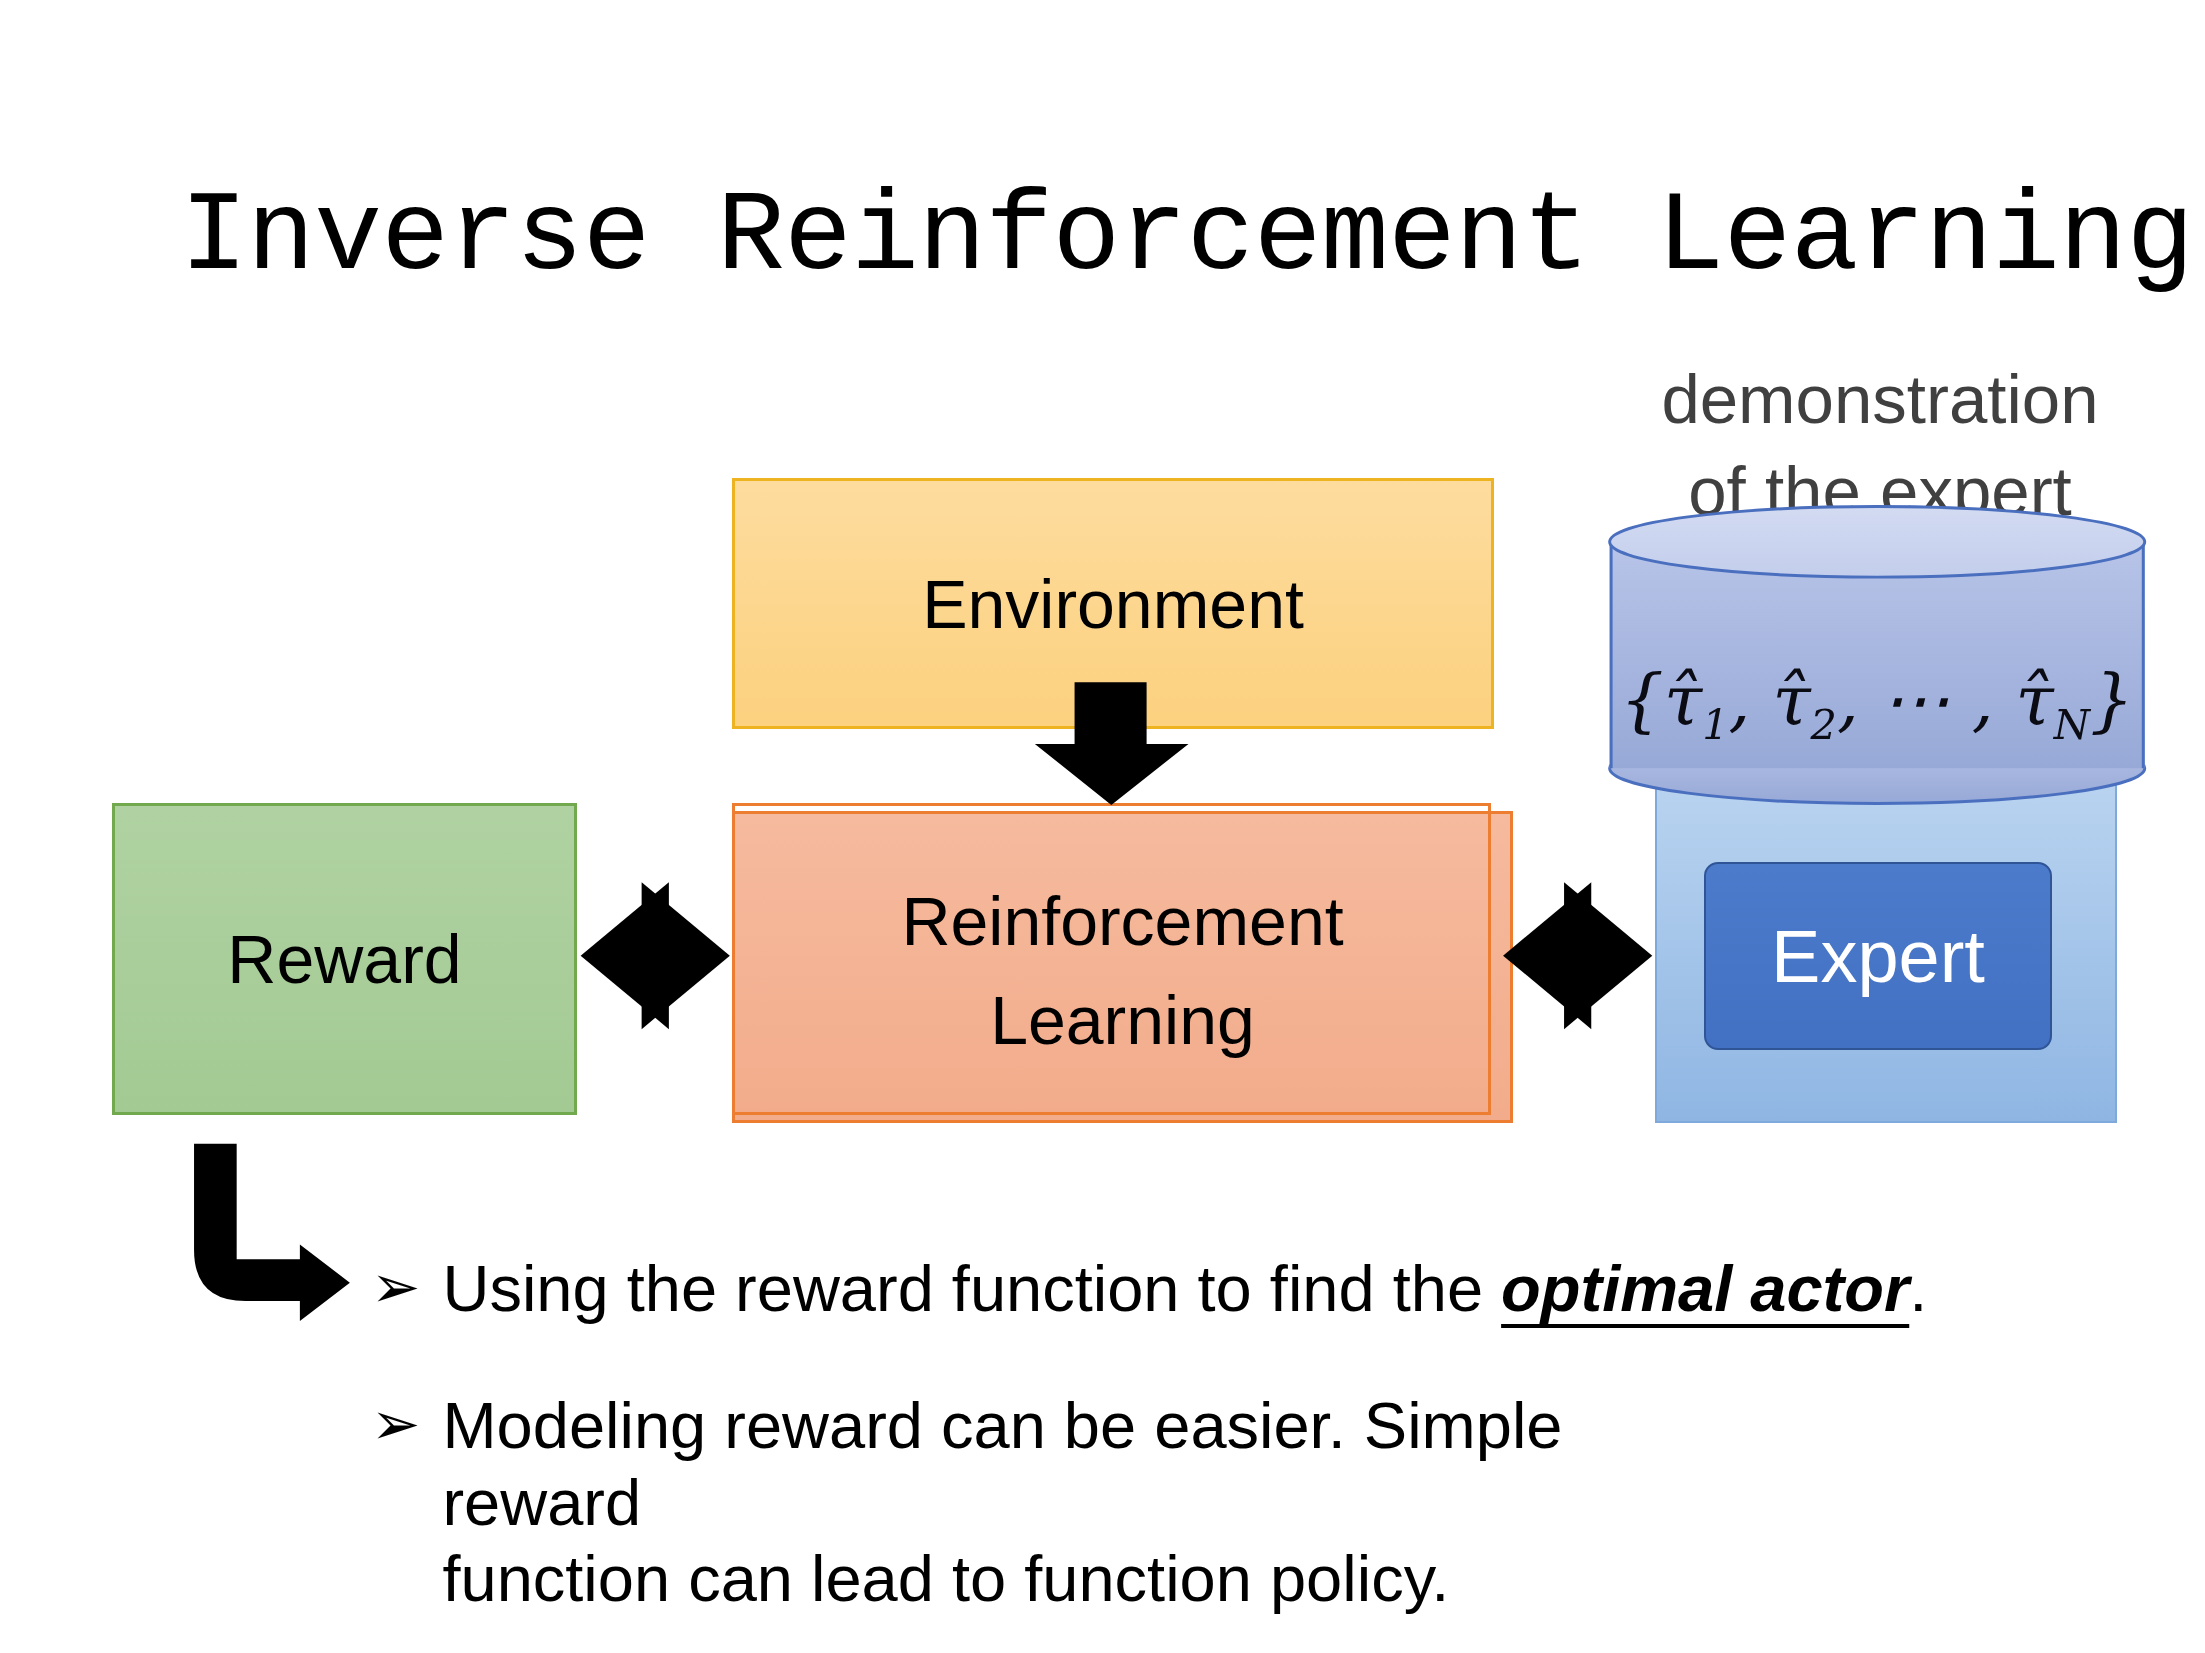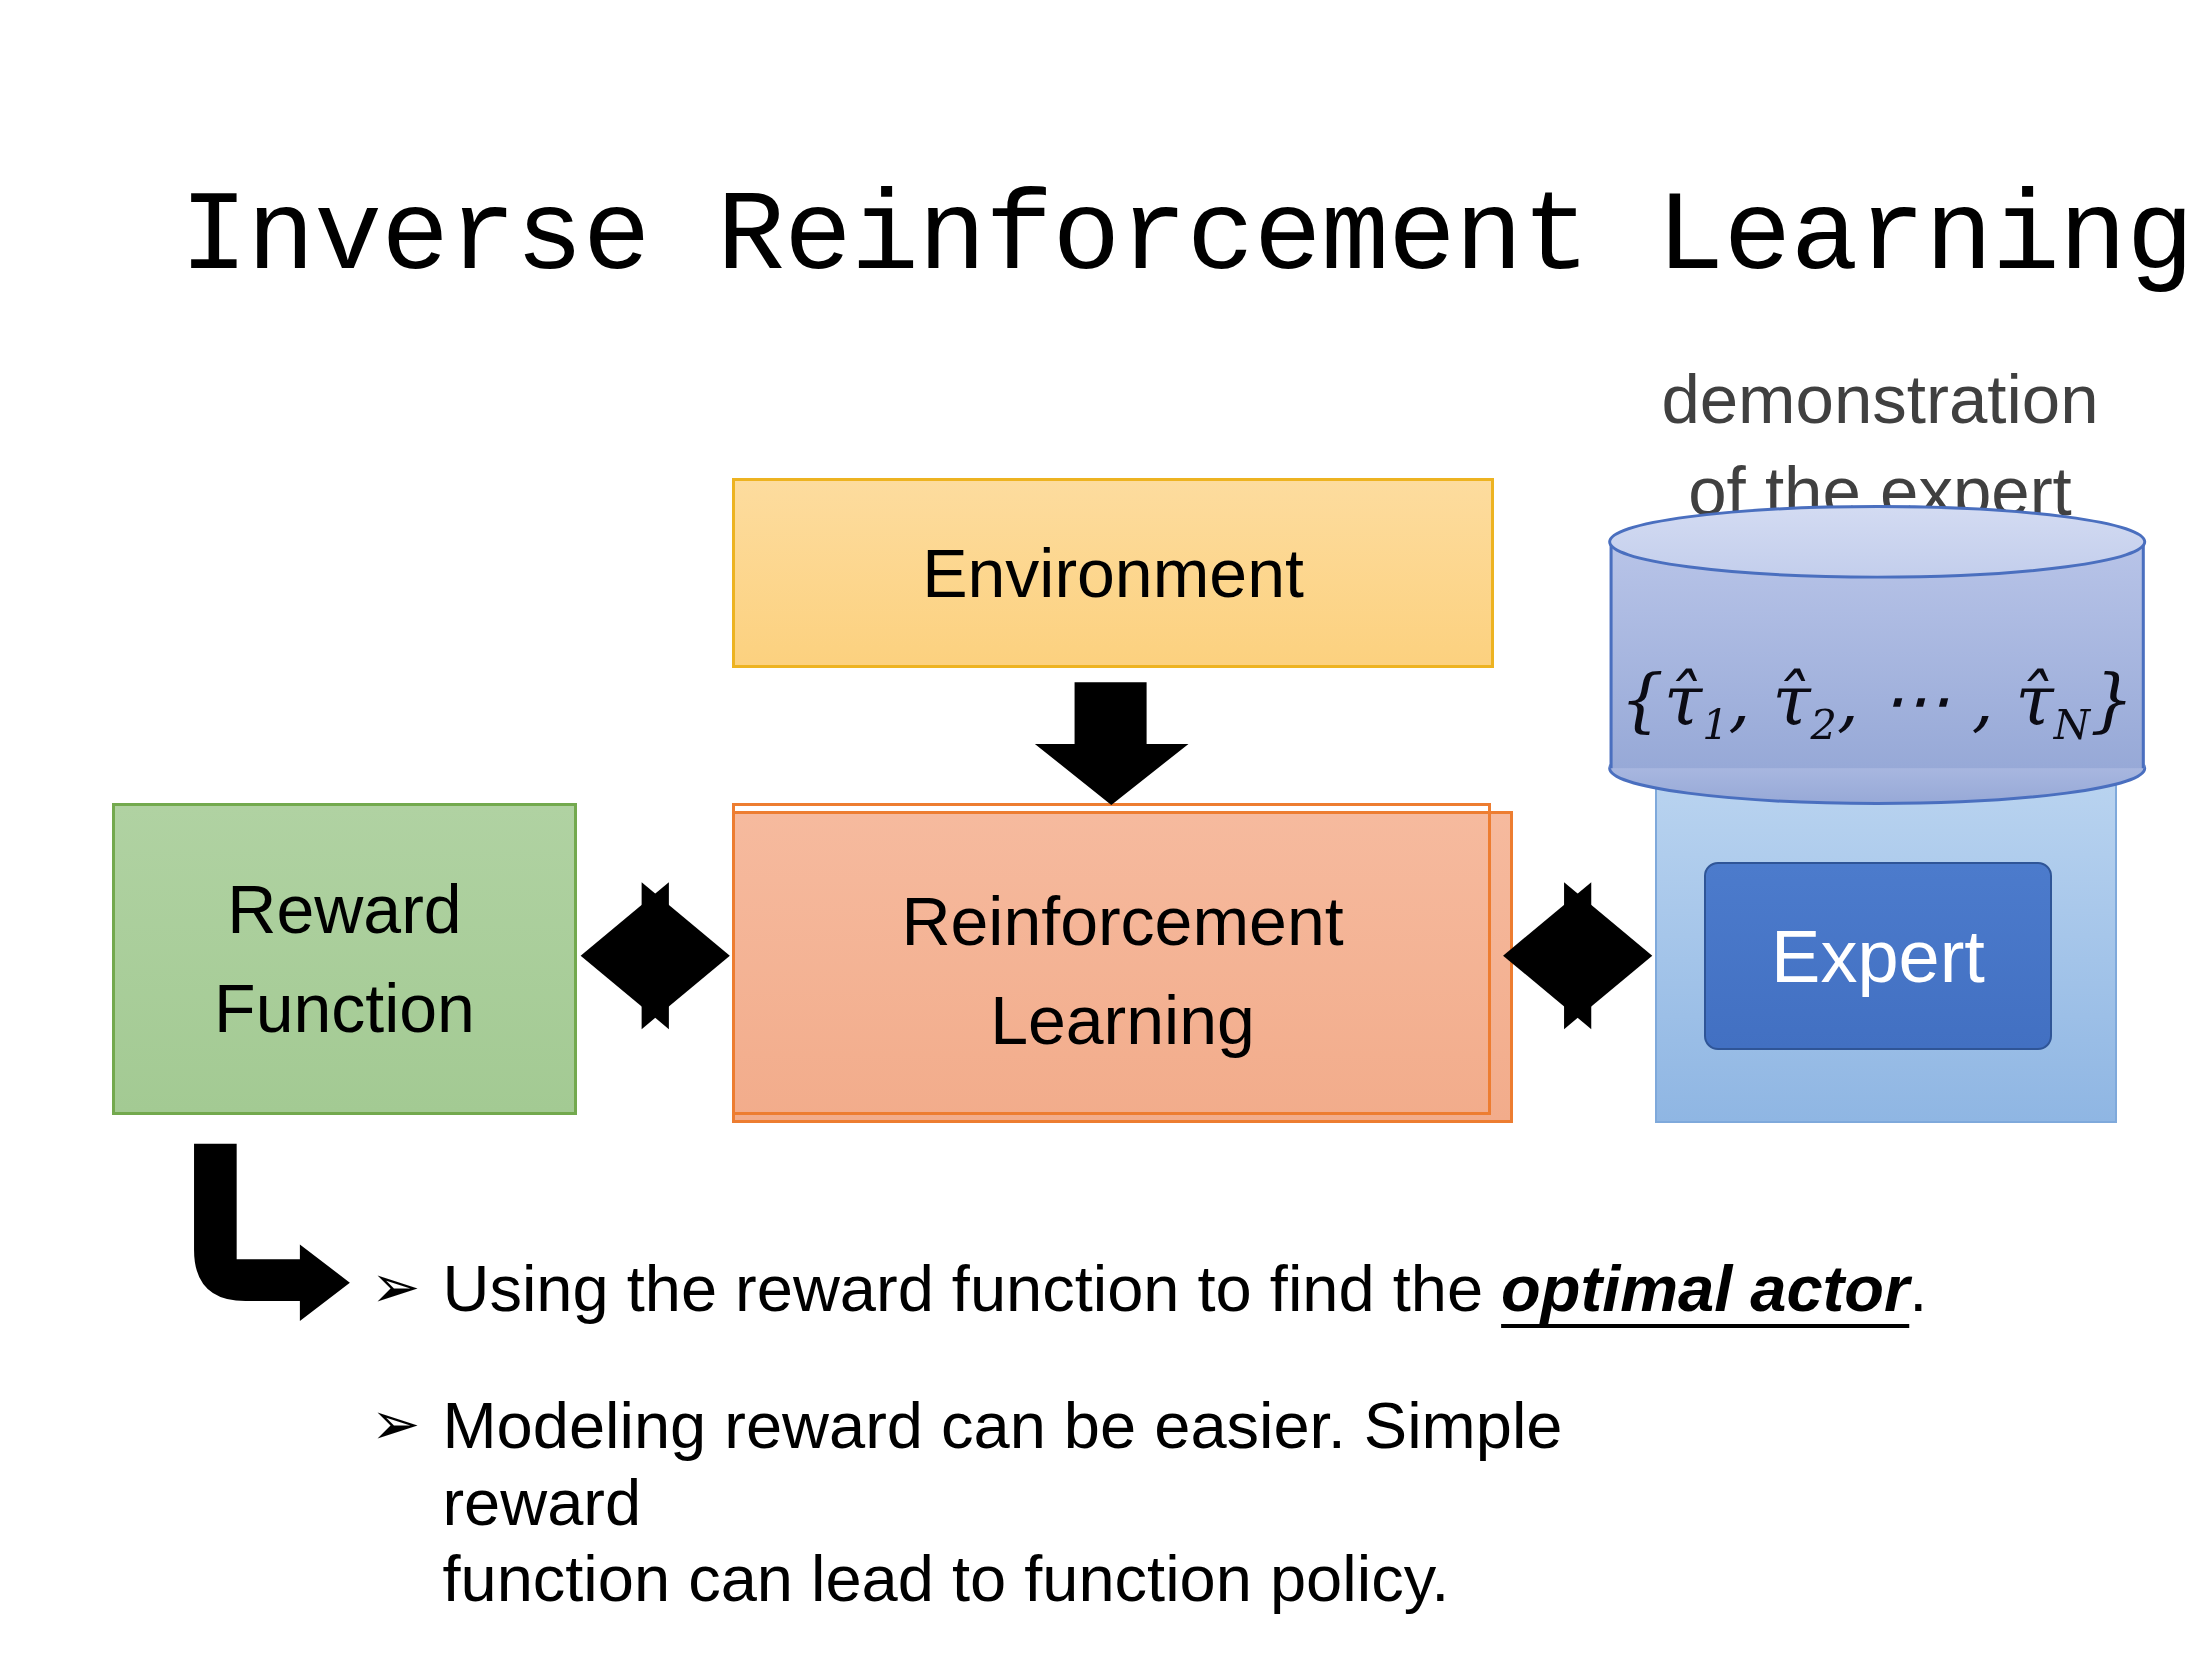--- a/index.html
+++ b/index.html
@@ -9,21 +9,21 @@
   }
   .abs{position:absolute;}
   #title{
     left:180px;top:176px;font-size:113px;line-height:1.1;letter-spacing:-0.7px;color:#000;white-space:nowrap;font-family:Liberation Mono, monospace;
   }
   #demo-label{
     left:1617px;top:354px;width:526px;text-align:center;font-size:69px;line-height:1.33;color:#404040;
   }
   .shape-box{box-sizing:border-box;display:flex;flex-direction:column;align-items:center;justify-content:center;text-align:center;}
   #env-box{
-    left:732px;top:478px;width:762px;height:190px;
+    left:732px;top:478px;width:762px;height:251px;
     border:3.7px solid #EDB321;background:linear-gradient(#FDDC9E,#FCD17F);
     font-size:68px;
   }
   #reward-box{
     left:112px;top:803px;width:465px;height:312px;
     border:3.7px solid #73A94E;background:linear-gradient(#B0D2A2,#A3CA93);
     font-size:68px;line-height:1.45;
   }
   #rl-box{
     left:732px;top:811px;width:781px;height:312px;
@@ -69,21 +69,20 @@
     <div>demonstration</div>
     <div>of the expert</div>
   </div>
 
   <div id="env-box" class="abs shape-box">
     <div>Environment</div>
   </div>
 
   <div id="reward-box" class="abs shape-box">
     <div>Reward</div>
-    <div>Function</div>
   </div>
 
   <div id="rl-box" class="abs shape-box">
     <div>Reinforcement</div>
     <div>Learning</div>
   </div>
   <div id="rl-box-echo" class="abs"></div>
 
   <div id="expert-container" class="abs"></div>
 

